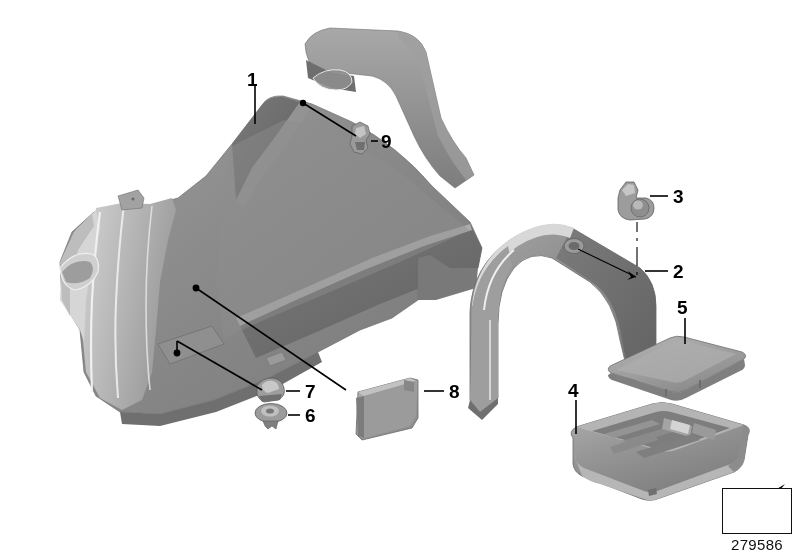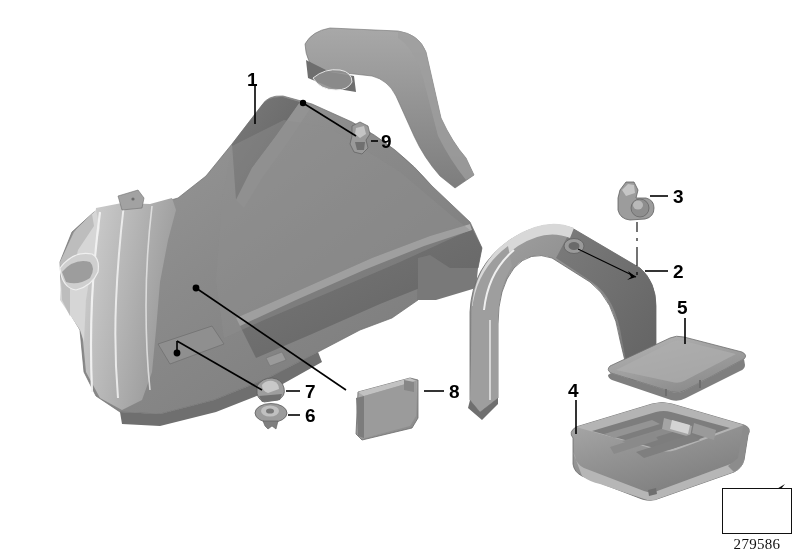--- a/index.html
+++ b/index.html
@@ -40,21 +40,21 @@
     border: 1.5px solid #111111;
     background: #ffffff;
     box-sizing: border-box;
   }
   .refnum {
     position: absolute;
     left: 722px;
     top: 536px;
     width: 70px;
     text-align: center;
-    font-family: Liberation Serif, serif;
+    font-family: Liberation Sans, sans-serif;
     font-size: 15px;
     color: #111111;
     letter-spacing: 0.3px;
   }
 </style>
 </head>
 <body>
 
 <div id="canvas">
 

